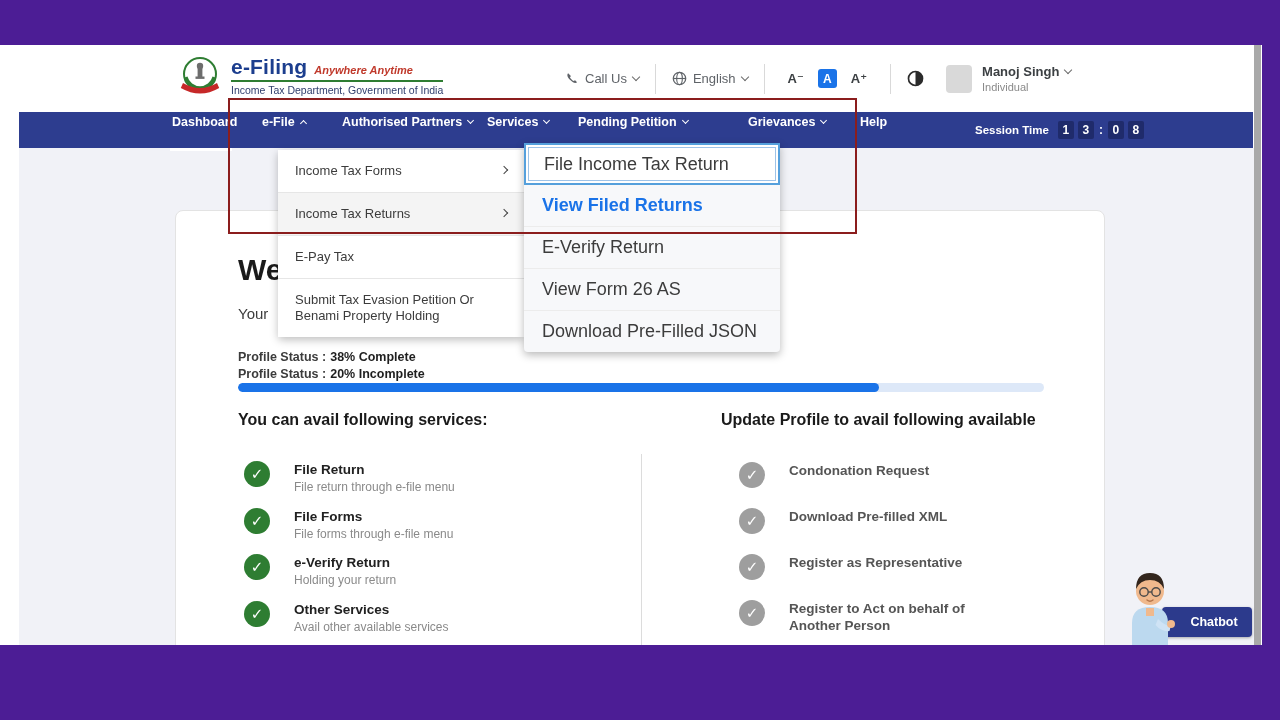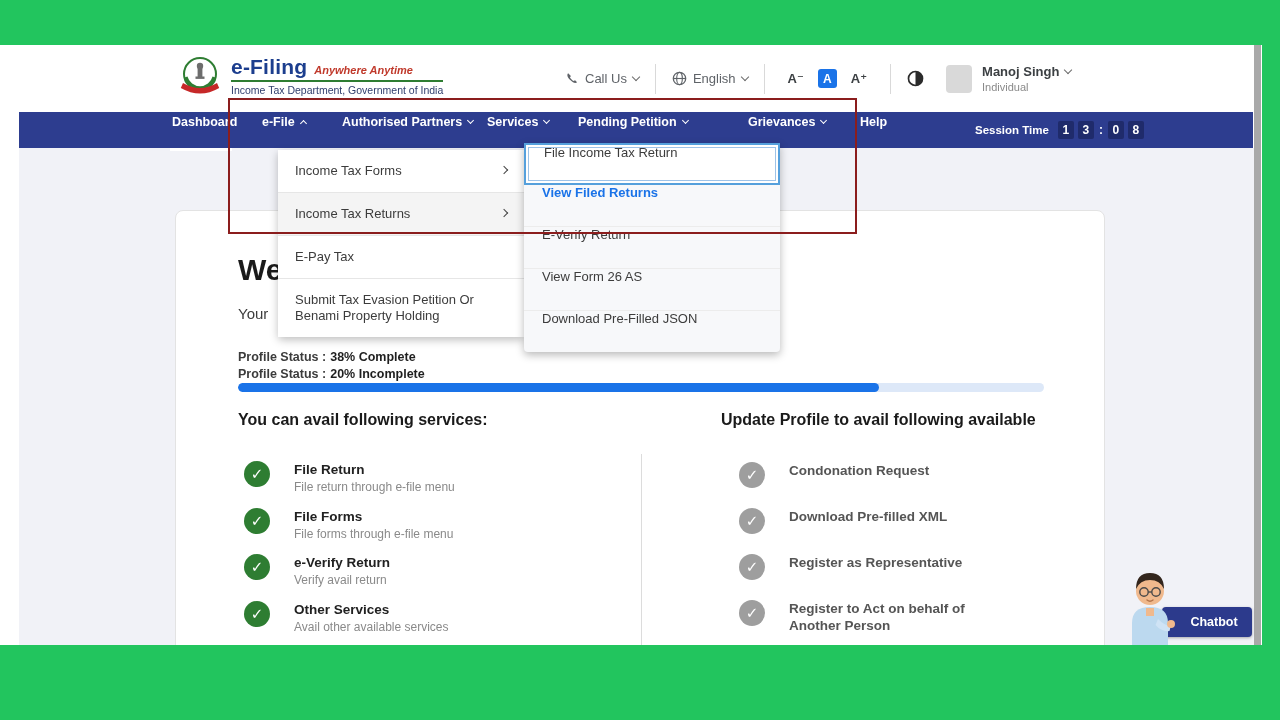--- a/index.html
+++ b/index.html
@@ -1,17 +1,17 @@
 <!DOCTYPE html>
 <html><head>
 <meta charset="utf-8">
 <style>
   * { margin:0; padding:0; box-sizing:border-box; }
   body { background:#fff; }
-  .canvas{position:relative;width:1280px;height:720px;background:#22c55e;overflow:hidden;
+  .canvas{position:relative;width:1280px;height:720px;background:#4c1d95;overflow:hidden;
           font-family:"Liberation Sans","DejaVu Sans",sans-serif;color:#212121;}
   .viewport{position:absolute;left:0;top:45px;width:1262px;height:600px;overflow:hidden;background:#fff;}
 
   
   .topbar{position:absolute;left:19px;top:0;width:1237px;height:67px;background:#fff;}
   .logo{position:absolute;left:160px;top:10px;display:flex;gap:10px;align-items:flex-start;cursor:pointer;}
   .logo-text{display:flex;flex-direction:column;}
   .brand-row{display:flex;align-items:baseline;gap:7px;border-bottom:2px solid #2e7d32;padding-bottom:1px;}
   .brand{font-size:21px;font-weight:700;color:#1c3e8e;letter-spacing:.2px;}
   .tagline{font-size:11px;font-style:italic;color:#c0392b;font-weight:700;}
@@ -69,21 +69,21 @@
   .efile-item{display:flex;align-items:center;justify-content:space-between;padding:0 17px;
               font-size:13px;color:#3c3c3c;border-bottom:1px solid #e6e6e6;cursor:pointer;background:#fff;}
   .efile-item:last-child{border-bottom:none;}
   .efile-item.hover{background:#f4f4f4;}
   .efile-item .lbl{line-height:16px;padding:13px 0;max-width:190px;}
   .chev.right{transform:rotate(-45deg);border-color:#444;}
 
   
   .submenu{position:absolute;left:524px;top:98px;width:256px;height:209px;z-index:21;background:#f7f8fa;
            box-shadow:0 3px 8px rgba(0,0,0,.28);border-radius:0 0 4px 4px;}
-  .sub-item{height:42px;display:flex;align-items:flex-start;padding:0 18px;font-size:13px;color:#3c3c3c;
+  .sub-item{height:42px;display:flex;align-items:center;padding:0 18px;font-size:18px;color:#3c3c3c;
             border-bottom:1px solid #ececec;cursor:pointer;}
   .sub-item:last-child{height:41px;border-bottom:none;}
   .sub-item.focused{background:#fff;border:2px solid #55a0dc;box-shadow:inset 0 0 0 2px #fff, inset 0 0 0 3px #9ec3e8;}
   .sub-item.active-link{color:#1a73e8;font-weight:700;}
 
   
   .annotation-rect{position:absolute;left:228px;top:53px;width:629px;height:136px;
                    border:2.5px solid #8b1d1d;z-index:40;pointer-events:none;}
   .scrollbar{position:absolute;left:1254px;top:0;width:7px;height:600px;background:#a9a9a9;cursor:pointer;}
 
@@ -229,21 +229,21 @@
         <span class="check green">✓</span>
         <div>
           <div class="svc-title">File Forms</div>
           <div class="svc-desc">File forms through e-file menu</div>
         </div>
       </div>
       <div class="svc-row" style="left:68px;top:343px">
         <span class="check green">✓</span>
         <div>
           <div class="svc-title">e-Verify Return</div>
-          <div class="svc-desc">Verify avail return</div>
+          <div class="svc-desc">Holding your return</div>
         </div>
       </div>
       <div class="svc-row" style="left:68px;top:390px">
         <span class="check green">✓</span>
         <div>
           <div class="svc-title">Other Services</div>
           <div class="svc-desc">Avail other available services</div>
         </div>
       </div>
 

